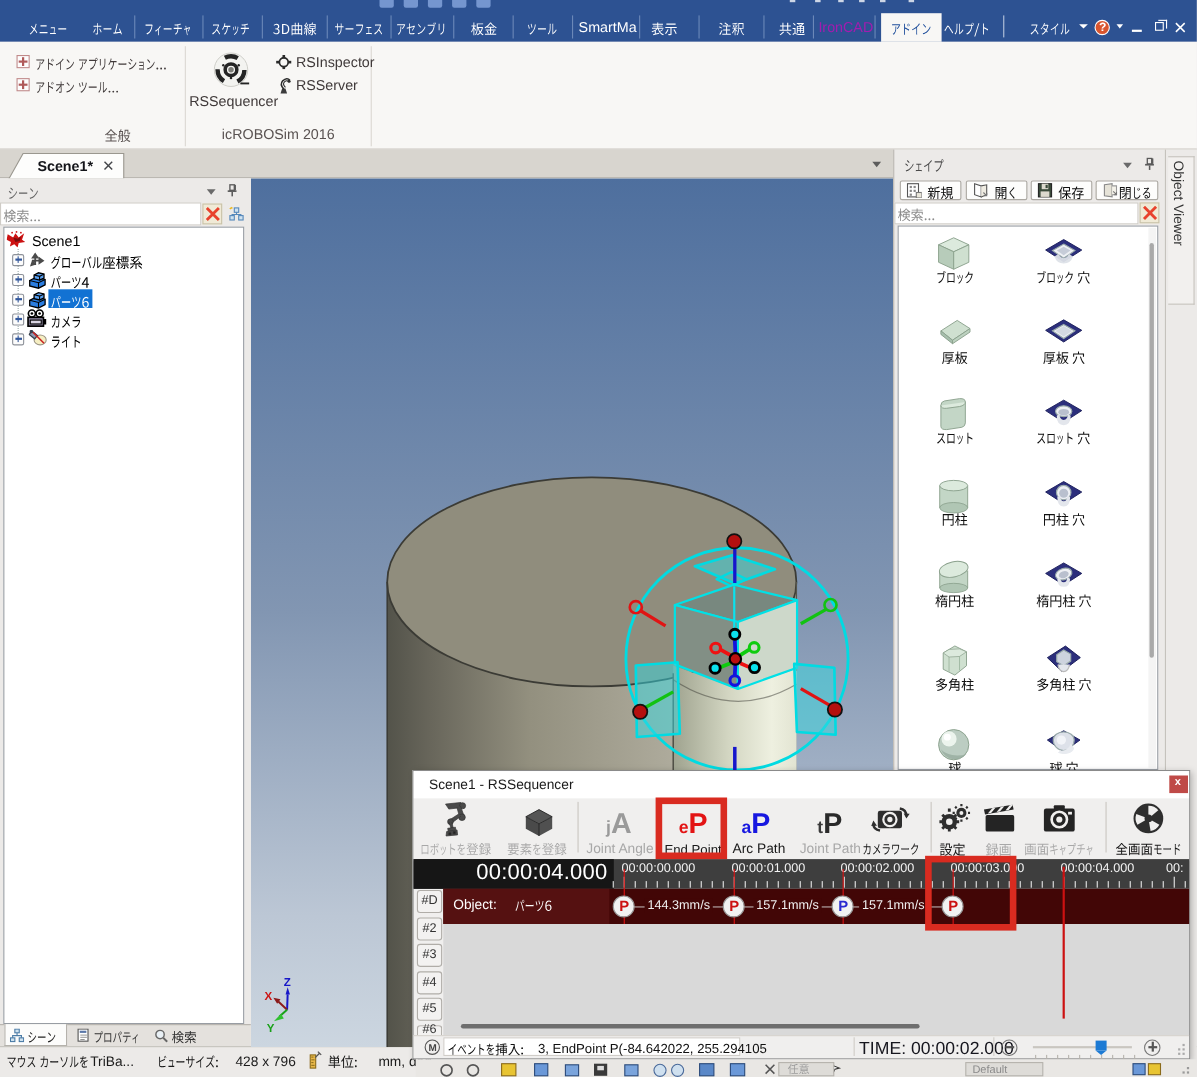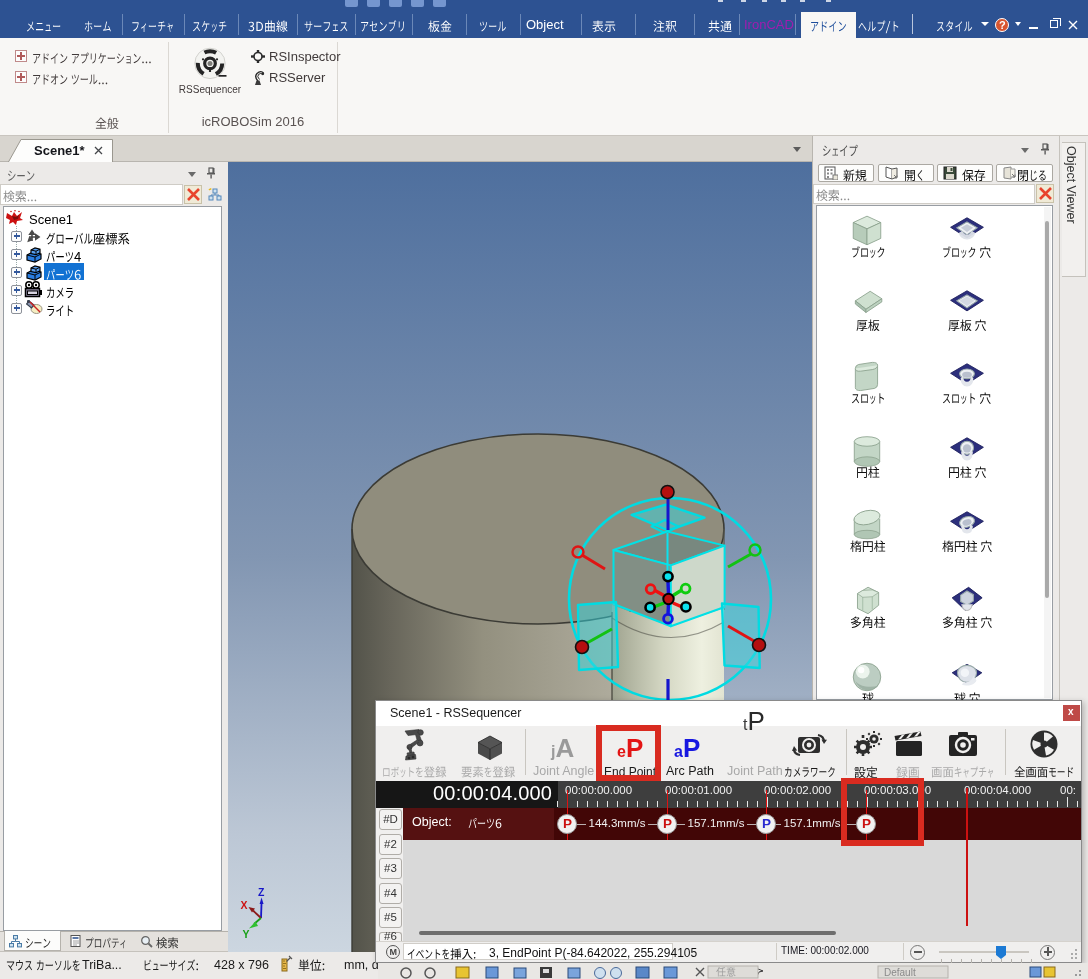--- a/index.html
+++ b/index.html
@@ -58,21 +58,21 @@
 <div style="position:absolute;left:427.9px;top:17.0px;width:24.1px;height:18.1px">
       <svg width="24.1" height="18.1" viewBox="0 0 24.1 18.1" style="overflow:visible;display:block">
         <path transform="translate(0,14.00)" d="M5.8 -9.7H11.2V-8.9H5.8ZM5.9 -6.5H10.4V-5.6H5.9ZM5.4 -9.7H6.3V-6.2Q6.3 -5.4 6.2 -4.5Q6.2 -3.6 6 -2.6Q5.8 -1.6 5.5 -0.7Q5.2 0.2 4.6 1Q4.5 0.9 4.4 0.8Q4.3 0.7 4.1 0.6Q4 0.5 3.9 0.4Q4.4 -0.3 4.7 -1.2Q5 -2 5.2 -2.9Q5.3 -3.8 5.4 -4.6Q5.4 -5.5 5.4 -6.2ZM7 -5.9Q7.4 -4.5 8 -3.3Q8.6 -2.1 9.5 -1.2Q10.4 -0.2 11.5 0.2Q11.4 0.3 11.3 0.5Q11.2 0.6 11.1 0.8Q11 0.9 10.9 1Q9.7 0.4 8.9 -0.6Q8 -1.5 7.3 -2.9Q6.7 -4.2 6.3 -5.7ZM10.2 -6.5H10.4L10.6 -6.5L11.1 -6.4Q10.8 -4.5 10.1 -3Q9.3 -1.6 8.4 -0.6Q7.4 0.4 6.2 1Q6.2 0.9 6.1 0.7Q6 0.6 5.9 0.5Q5.8 0.3 5.7 0.2Q6.8 -0.2 7.7 -1.2Q8.6 -2.1 9.3 -3.4Q9.9 -4.7 10.2 -6.3ZM0.6 -7.8H4.8V-6.9H0.6ZM2.4 -10.5H3.2V1H2.4ZM2.4 -7.3 2.9 -7.1Q2.8 -6.3 2.6 -5.5Q2.3 -4.7 2 -3.9Q1.8 -3.1 1.4 -2.5Q1.1 -1.8 0.8 -1.3Q0.7 -1.5 0.6 -1.8Q0.4 -2 0.3 -2.2Q0.6 -2.6 0.9 -3.2Q1.3 -3.8 1.5 -4.5Q1.8 -5.2 2 -5.9Q2.2 -6.6 2.4 -7.3ZM3.2 -5.9Q3.3 -5.8 3.5 -5.5Q3.8 -5.2 4.1 -4.8Q4.3 -4.4 4.6 -4.1Q4.8 -3.8 4.9 -3.7L4.3 -2.9Q4.2 -3.2 4 -3.5Q3.8 -3.9 3.6 -4.3Q3.3 -4.6 3.1 -5Q2.9 -5.3 2.8 -5.5Z M18 -9.6Q17.5 -8.9 16.7 -8.1Q15.9 -7.3 15 -6.5Q14.1 -5.8 13.1 -5.3Q13 -5.4 12.9 -5.5Q12.8 -5.6 12.7 -5.8Q12.6 -5.9 12.5 -6Q13.5 -6.6 14.5 -7.3Q15.5 -8.1 16.2 -8.9Q17 -9.7 17.5 -10.5H18.4Q18.8 -9.8 19.4 -9.2Q20.1 -8.6 20.7 -8Q21.4 -7.4 22.1 -6.9Q22.9 -6.5 23.6 -6.2Q23.4 -6 23.2 -5.8Q23.1 -5.5 23 -5.3Q22.3 -5.7 21.6 -6.2Q20.9 -6.7 20.2 -7.3Q19.5 -7.8 18.9 -8.4Q18.4 -9 18 -9.6ZM15 -6.7H21V-5.8H15ZM13.5 -4.2H22.5V-3.3H13.5ZM12.9 -0.2H23.1V0.6H12.9ZM17.5 -6.4H18.4V0.2H17.5ZM14.5 -2.7 15.2 -3Q15.4 -2.7 15.7 -2.3Q15.9 -1.9 16.1 -1.5Q16.3 -1.1 16.3 -0.8L15.6 -0.4Q15.5 -0.7 15.3 -1.1Q15.2 -1.5 14.9 -1.9Q14.7 -2.4 14.5 -2.7ZM20.7 -3 21.5 -2.7Q21.2 -2.1 20.8 -1.5Q20.4 -0.8 20.1 -0.4L19.4 -0.7Q19.6 -1 19.9 -1.4Q20.1 -1.8 20.3 -2.3Q20.5 -2.7 20.7 -3Z" fill="#ffffff"></path>
       </svg>
     </div>
 <div style="position:absolute;left:479.2px;top:17.0px;width:27.6px;height:18.1px">
       <svg width="27.6" height="18.1" viewBox="0 0 27.6 18.1" style="overflow:visible;display:block">
         <path transform="translate(0,14.00)" d="M4.1 -9.4Q4.2 -9.2 4.3 -8.7Q4.4 -8.3 4.6 -7.8Q4.7 -7.3 4.8 -6.8Q4.9 -6.4 5 -6.1L4.3 -5.8Q4.2 -6 4.1 -6.5Q4 -6.9 3.9 -7.4Q3.8 -8 3.6 -8.4Q3.5 -8.8 3.4 -9.1ZM8.1 -8.6Q8.1 -8.4 8 -8.2Q8 -8 7.9 -7.9Q7.8 -7.1 7.6 -6.3Q7.4 -5.5 7.1 -4.7Q6.8 -3.9 6.4 -3.2Q6 -2.4 5.4 -1.7Q4.8 -1 4.2 -0.4Q3.6 0.1 2.9 0.4L2.3 -0.5Q2.9 -0.7 3.6 -1.2Q4.2 -1.7 4.8 -2.3Q5.4 -3 5.8 -3.8Q6.2 -4.4 6.5 -5.3Q6.8 -6.1 7 -7Q7.2 -8 7.3 -8.9ZM1.6 -8.6Q1.7 -8.4 1.8 -7.9Q2 -7.5 2.1 -7Q2.3 -6.5 2.4 -6Q2.5 -5.5 2.6 -5.2L1.9 -4.9Q1.8 -5.1 1.7 -5.5Q1.6 -5.8 1.5 -6.2Q1.4 -6.7 1.3 -7.1Q1.2 -7.5 1.1 -7.8Q0.9 -8.1 0.9 -8.3Z M10.1 -5.4Q10.3 -5.4 10.5 -5.4Q10.6 -5.4 10.9 -5.4Q11.1 -5.3 11.4 -5.3Q11.5 -5.3 11.8 -5.3Q12.1 -5.3 12.5 -5.3Q12.9 -5.3 13.4 -5.3Q13.8 -5.3 14.3 -5.3Q14.7 -5.3 15.2 -5.3Q15.6 -5.3 15.9 -5.3Q16.2 -5.3 16.3 -5.3Q16.6 -5.3 16.9 -5.4Q17.1 -5.4 17.3 -5.4V-4.2Q17.1 -4.2 16.9 -4.2Q16.6 -4.2 16.3 -4.2Q16.2 -4.2 15.9 -4.2Q15.6 -4.2 15.2 -4.2Q14.7 -4.2 14.3 -4.2Q13.8 -4.2 13.4 -4.2Q12.9 -4.2 12.5 -4.2Q12.1 -4.2 11.8 -4.2Q11.5 -4.2 11.4 -4.2Q11 -4.2 10.7 -4.2Q10.3 -4.2 10.1 -4.2Z M23.1 -0.3Q23.1 -0.4 23.2 -0.6Q23.2 -0.8 23.2 -1Q23.2 -1.1 23.2 -1.5Q23.2 -1.9 23.2 -2.6Q23.2 -3.2 23.2 -3.9Q23.2 -4.6 23.2 -5.4Q23.2 -6.1 23.2 -6.7Q23.2 -7.4 23.2 -7.8Q23.2 -8.3 23.2 -8.5Q23.2 -8.8 23.2 -9.1Q23.1 -9.3 23.1 -9.4H24Q24 -9.3 23.9 -9.1Q23.9 -8.8 23.9 -8.4Q23.9 -8.3 23.9 -7.8Q23.9 -7.4 23.9 -6.8Q23.9 -6.1 23.9 -5.4Q23.9 -4.7 23.9 -4Q23.9 -3.3 23.9 -2.7Q23.9 -2.1 23.9 -1.7Q23.9 -1.3 23.9 -1.2Q24.3 -1.5 24.8 -2Q25.3 -2.4 25.7 -3Q26.2 -3.6 26.5 -4.3L27 -3.5Q26.6 -2.7 26.1 -2.1Q25.5 -1.4 25 -0.9Q24.4 -0.4 23.9 0Q23.8 0.1 23.7 0.2Q23.6 0.2 23.6 0.3ZM19 -0.3Q19.6 -0.9 20 -1.7Q20.4 -2.5 20.6 -3.4Q20.7 -3.8 20.7 -4.5Q20.8 -5.1 20.8 -5.8Q20.8 -6.5 20.8 -7.2Q20.8 -7.9 20.8 -8.4Q20.8 -8.7 20.8 -8.9Q20.8 -9.1 20.8 -9.3H21.6Q21.6 -9.3 21.6 -9.1Q21.6 -9 21.6 -8.8Q21.5 -8.6 21.5 -8.4Q21.5 -7.9 21.5 -7.2Q21.5 -6.5 21.5 -5.7Q21.5 -5 21.4 -4.3Q21.4 -3.6 21.3 -3.1Q21.1 -2.1 20.7 -1.2Q20.2 -0.3 19.7 0.3Z" fill="#ffffff"></path>
       </svg>
     </div>
-<div class="abs" style="left:526px;top:17px;color:#fff;font-size:13px">Object</div>
+<div class="abs" style="left:526px;top:17px;color:#fff;font-size:13px">SmartMa</div>
 <div style="position:absolute;left:591.9px;top:17.0px;width:24.1px;height:18.1px">
       <svg width="24.1" height="18.1" viewBox="0 0 24.1 18.1" style="overflow:visible;display:block">
         <path transform="translate(0,14.00)" d="M1.2 -9.5H10.7V-8.6H1.2ZM1.7 -7.6H10.3V-6.8H1.7ZM0.7 -5.7H11.1V-4.9H0.7ZM5.5 -10.5H6.4V-5.1H5.5ZM5.4 -5.4 6.2 -5Q5.7 -4.5 5.1 -4Q4.5 -3.5 3.8 -3.1Q3.1 -2.6 2.3 -2.3Q1.6 -1.9 0.9 -1.7Q0.9 -1.8 0.8 -1.9Q0.6 -2.1 0.5 -2.2Q0.4 -2.4 0.3 -2.4Q1 -2.6 1.7 -3Q2.5 -3.3 3.2 -3.7Q3.8 -4.1 4.4 -4.5Q5 -5 5.4 -5.4ZM6.7 -5.3Q7.1 -4 7.7 -2.9Q8.4 -1.8 9.3 -1Q10.2 -0.3 11.5 0.1Q11.4 0.2 11.3 0.4Q11.2 0.5 11.1 0.7Q11 0.8 10.9 1Q9.6 0.5 8.6 -0.4Q7.7 -1.2 7 -2.4Q6.3 -3.6 5.9 -5.1ZM10.1 -4.5 10.8 -3.9Q10.4 -3.5 9.9 -3.2Q9.4 -2.8 8.9 -2.5Q8.4 -2.2 8 -1.9L7.4 -2.4Q7.9 -2.7 8.3 -3Q8.8 -3.4 9.3 -3.8Q9.8 -4.1 10.1 -4.5ZM1.7 0.1Q2.3 -0 3.2 -0.3Q4.1 -0.5 5.2 -0.7Q6.2 -1 7.2 -1.3L7.3 -0.4Q6.3 -0.2 5.4 0.1Q4.4 0.3 3.5 0.6Q2.7 0.8 1.9 1ZM3.3 -3.1 4 -3.8 4.2 -3.7V0.1H3.3Z M17.5 -6H18.5V-0.2Q18.5 0.2 18.4 0.5Q18.3 0.7 17.9 0.8Q17.6 0.9 17.1 1Q16.6 1 15.8 1Q15.7 0.8 15.6 0.5Q15.6 0.2 15.4 0Q15.9 0 16.2 0Q16.6 0 16.9 0Q17.2 0 17.3 0Q17.4 0 17.5 -0Q17.5 -0.1 17.5 -0.2ZM14.9 -4.4 15.8 -4.1Q15.5 -3.4 15.1 -2.6Q14.7 -1.9 14.2 -1.3Q13.8 -0.6 13.3 -0.1Q13.2 -0.2 13.1 -0.3Q12.9 -0.4 12.8 -0.5Q12.6 -0.6 12.5 -0.7Q13.2 -1.4 13.8 -2.3Q14.5 -3.3 14.9 -4.4ZM20.2 -4 21 -4.4Q21.5 -3.8 21.9 -3.1Q22.3 -2.4 22.6 -1.7Q23 -1.1 23.2 -0.5L22.3 -0.1Q22.1 -0.7 21.8 -1.3Q21.5 -2 21 -2.7Q20.6 -3.4 20.2 -4ZM13.8 -9.6H22.2V-8.6H13.8ZM12.8 -6.5H23.2V-5.6H12.8Z" fill="#ffffff"></path>
       </svg>
     </div>
 <div style="position:absolute;left:652.9px;top:17.0px;width:24.1px;height:18.1px">
       <svg width="24.1" height="18.1" viewBox="0 0 24.1 18.1" style="overflow:visible;display:block">
         <path transform="translate(0,14.00)" d="M5.5 -9.8 6.1 -10.5Q6.6 -10.3 7.1 -9.9Q7.7 -9.6 8.1 -9.2Q8.6 -8.9 8.9 -8.6L8.2 -7.8Q8 -8.1 7.5 -8.5Q7.1 -8.8 6.5 -9.2Q6 -9.6 5.5 -9.8ZM4.4 -4.2H10.7V-3.3H4.4ZM3.6 -0.3H11.4V0.6H3.6ZM4 -7.8H11.2V-6.9H4ZM7.1 -7.5H8V0.1H7.1ZM1.1 -9.7 1.6 -10.4Q2 -10.3 2.5 -10Q2.9 -9.8 3.3 -9.6Q3.7 -9.3 3.9 -9.1L3.4 -8.3Q3.1 -8.5 2.8 -8.8Q2.4 -9.1 2 -9.3Q1.5 -9.5 1.1 -9.7ZM0.5 -6.3 0.9 -7Q1.3 -6.9 1.8 -6.7Q2.2 -6.5 2.6 -6.3Q3 -6.1 3.3 -5.9L2.8 -5.1Q2.5 -5.3 2.1 -5.5Q1.7 -5.7 1.3 -5.9Q0.9 -6.2 0.5 -6.3ZM0.9 0.2Q1.2 -0.3 1.6 -0.9Q2 -1.6 2.4 -2.4Q2.8 -3.1 3.2 -3.8L3.8 -3.2Q3.5 -2.6 3.1 -1.8Q2.8 -1.1 2.4 -0.4Q2 0.2 1.6 0.8Z M12.7 -5.8H17.7V-5H12.7ZM14.9 -9.5 15.6 -9.8V1H14.9ZM17 -10.4 17.6 -9.7Q17 -9.5 16.2 -9.4Q15.4 -9.2 14.6 -9.1Q13.7 -9 12.9 -9Q12.9 -9.1 12.8 -9.3Q12.8 -9.5 12.7 -9.7Q13.4 -9.8 14.3 -9.9Q15.1 -10 15.8 -10.1Q16.5 -10.2 17 -10.4ZM13.1 -8.4 13.7 -8.6Q13.9 -8.1 14.1 -7.5Q14.3 -6.9 14.3 -6.4L13.7 -6.2Q13.6 -6.6 13.4 -7.2Q13.3 -7.9 13.1 -8.4ZM18.2 -10H19V-6Q19 -5.2 18.9 -4.3Q18.9 -3.4 18.7 -2.4Q18.5 -1.5 18.2 -0.6Q17.8 0.3 17.3 1Q17.2 0.9 17.1 0.8Q17 0.7 16.8 0.6Q16.7 0.5 16.6 0.4Q17.1 -0.2 17.5 -1.1Q17.8 -1.9 17.9 -2.7Q18.1 -3.6 18.1 -4.4Q18.2 -5.2 18.2 -6ZM14.7 -5.5 15.3 -5.3Q15.1 -4.6 14.9 -4Q14.6 -3.3 14.3 -2.6Q13.9 -2 13.6 -1.4Q13.2 -0.8 12.9 -0.4Q12.8 -0.6 12.7 -0.8Q12.6 -1.1 12.5 -1.2Q12.8 -1.6 13.1 -2.1Q13.4 -2.6 13.7 -3.2Q14.1 -3.8 14.3 -4.4Q14.6 -5 14.7 -5.5ZM15.6 -4.5Q15.7 -4.4 16 -4.2Q16.3 -3.9 16.6 -3.6Q16.9 -3.3 17.1 -3.1Q17.4 -2.8 17.5 -2.7L17 -2.1Q16.9 -2.2 16.6 -2.5Q16.4 -2.8 16.1 -3.1Q15.8 -3.4 15.6 -3.7Q15.3 -3.9 15.1 -4.1ZM16.8 -8.8 17.6 -8.5Q17.4 -8.1 17.3 -7.7Q17.1 -7.3 17 -6.9Q16.8 -6.5 16.7 -6.2L16.1 -6.4Q16.2 -6.8 16.3 -7.2Q16.5 -7.6 16.6 -8Q16.7 -8.5 16.8 -8.8ZM20.6 -5.4Q20.9 -4.1 21.3 -3Q21.6 -1.9 22.2 -1.1Q22.8 -0.2 23.6 0.3Q23.5 0.3 23.4 0.5Q23.3 0.6 23.2 0.7Q23.1 0.9 23 1Q22.2 0.4 21.6 -0.5Q21 -1.4 20.6 -2.6Q20.2 -3.8 19.9 -5.2ZM18.6 -10H22.9V-4.8H18.6V-5.6H22.1V-9.1H18.6Z" fill="#ffffff"></path>
       </svg>
     </div>
@@ -149,21 +149,21 @@
 <svg class="abs" style="left:194px;top:47px" width="34" height="34" viewBox="0 0 34 34">
 <circle cx="16" cy="16.4" r="15.2" fill="#f3f3f0" stroke="#c9c9c4" stroke-width="0.8"></circle>
 <circle cx="16" cy="16.4" r="12.2" fill="none" stroke="#242424" stroke-width="4" stroke-dasharray="12.8 12.8" stroke-dashoffset="6.4" transform="rotate(-90 16 16.4)"></circle>
 <circle cx="16" cy="16.4" r="5.3" fill="none" stroke="#242424" stroke-width="3.2"></circle>
 <circle cx="16" cy="16.4" r="2.5" fill="#7d7d78"></circle>
 <circle cx="9" cy="12.3" r="1.1" fill="#242424"></circle>
       <circle cx="23" cy="12.3" r="1.1" fill="#242424"></circle>
 <circle cx="16" cy="23.9" r="1.2" fill="#242424"></circle>
 <rect x="24.5" y="28" width="8" height="1.7" fill="#242424"></rect>
 </svg>
-<div class="abs" style="left:172px;top:84px;width:76px;height:14px;color:#403a3a;font-size:10px;text-align:center">RSSequencer</div>
+<div class="abs" style="left:172px;top:84px;width:76px;height:14px;color:#403a3a;font-size:13px;text-align:center">RSSequencer</div>
 <svg class="abs" style="left:251px;top:50px" width="14" height="13" viewBox="0 0 14 13">
 <circle cx="7" cy="6.5" r="4" fill="none" stroke="#2b2b2b" stroke-width="1.6"></circle>
 <rect x="5.8" y="0" width="2.4" height="3" fill="#2b2b2b"></rect>
       <rect x="5.8" y="10" width="2.4" height="3" fill="#2b2b2b"></rect>
 <rect x="0" y="5.3" width="3" height="2.4" fill="#2b2b2b"></rect>
       <rect x="11" y="5.3" width="3" height="2.4" fill="#2b2b2b"></rect>
 </svg>
 <div class="abs" style="left:269px;top:49px;color:#403a3a;font-size:13px">RSInspector</div>
 <svg class="abs" style="left:250px;top:69px" width="16" height="17" viewBox="0 0 16 17">
 <path d="M5 16 L11 16 L9.5 11.5 L6.5 11.5 Z" fill="#3c3c3c"></path>
@@ -710,21 +710,21 @@
         <path transform="translate(0,13.44)" d="M0.5 -3.5H10.9V-2.8H0.5ZM0.8 -9.6H10.6V-8.8H0.8ZM4.5 -4.8 5.3 -4.5Q4.9 -3.9 4.5 -3.2Q4 -2.5 3.6 -1.9Q3.2 -1.2 2.8 -0.7L2 -1Q2.3 -1.5 2.8 -2.2Q3.2 -2.8 3.7 -3.5Q4.1 -4.2 4.5 -4.8ZM7.9 -3.3 8.7 -3Q8.3 -2 7.7 -1.3Q7 -0.6 6.1 -0.2Q5.1 0.3 3.9 0.6Q2.6 0.8 1 0.9Q1 0.8 0.9 0.5Q0.8 0.3 0.7 0.2Q2.7 0 4.2 -0.3Q5.6 -0.7 6.5 -1.4Q7.4 -2.1 7.9 -3.3ZM2.6 -1.1 3 -1.8Q4.4 -1.5 5.8 -1.2Q7.2 -0.9 8.4 -0.5Q9.7 -0.1 10.5 0.3L10 1Q9.2 0.6 8 0.2Q6.8 -0.2 5.4 -0.5Q4 -0.9 2.6 -1.1ZM3.9 -9.3H4.7V-5.1H3.9ZM6.6 -9.3H7.4V-5.1H6.6ZM2.2 -7V-5.4H9.3V-7ZM1.4 -7.7H10.1V-4.6H1.4Z M16.7 -2.3H17.5V0.9H16.7ZM16.1 -6 16.9 -5.6Q16.4 -5.1 15.9 -4.7Q15.3 -4.2 14.9 -3.9L14.3 -4.2Q14.6 -4.5 14.9 -4.8Q15.3 -5.1 15.6 -5.4Q15.9 -5.7 16.1 -6ZM18.4 -5.4 19.2 -4.9Q18.6 -4.4 17.9 -3.9Q17.2 -3.4 16.5 -2.9Q15.8 -2.4 15.2 -2L14.6 -2.5Q15.2 -2.8 15.9 -3.3Q16.6 -3.8 17.3 -4.4Q18 -4.9 18.4 -5.4ZM13.2 -4.3 13.7 -4.8Q14.1 -4.6 14.6 -4.3Q15.1 -4 15.5 -3.7Q16 -3.4 16.3 -3.2L15.7 -2.6Q15.4 -2.9 15 -3.2Q14.6 -3.5 14.1 -3.7Q13.6 -4 13.2 -4.3ZM18.8 -3.5 19.4 -4Q19.9 -3.7 20.5 -3.3Q21 -3 21.5 -2.6Q21.9 -2.2 22.2 -1.9L21.6 -1.4Q21.3 -1.7 20.9 -2.1Q20.4 -2.4 19.9 -2.8Q19.3 -3.2 18.8 -3.5ZM18.6 -1.1 19.3 -1.6Q19.8 -1.3 20.3 -1Q20.8 -0.7 21.3 -0.4Q21.8 -0.1 22.1 0.2L21.4 0.7Q21.1 0.4 20.7 0.1Q20.2 -0.2 19.7 -0.5Q19.1 -0.9 18.6 -1.1ZM12.1 -2.6Q12.9 -2.6 14 -2.6Q15 -2.6 16.2 -2.6Q17.4 -2.6 18.6 -2.7Q19.9 -2.7 21.1 -2.7L21 -2Q19.8 -2 18.6 -1.9Q17.4 -1.9 16.3 -1.9Q15.1 -1.9 14.1 -1.8Q13 -1.8 12.2 -1.8ZM14.7 -1.6 15.5 -1.2Q15.1 -0.9 14.6 -0.5Q14.1 -0.1 13.6 0.2Q13.1 0.5 12.6 0.8Q12.5 0.7 12.4 0.6Q12.3 0.4 12.1 0.3Q12 0.2 11.9 0.1Q12.7 -0.2 13.4 -0.6Q14.2 -1.1 14.7 -1.6ZM16.7 -10.1H17.5V-5.8H16.7ZM12.7 -9.2H21.6V-8.5H12.7ZM13.3 -7.7H20.9V-7.1H13.3ZM12.1 -6.3H22.1V-5.6H12.1Z M26.8 -9.5Q26.7 -9.1 26.6 -8.6Q26.6 -8.2 26.4 -7.6Q26.2 -7 26 -6.4Q25.8 -5.9 25.5 -5.4Q25.7 -5.5 25.9 -5.6Q26.1 -5.7 26.3 -5.8Q26.5 -5.8 26.7 -5.8Q27.2 -5.8 27.6 -5.4Q27.9 -5 27.9 -4.3Q27.9 -4.1 27.9 -3.7Q27.9 -3.4 27.9 -3Q27.9 -2.6 27.9 -2.2Q27.9 -1.9 27.9 -1.6H27.3Q27.3 -1.8 27.3 -2.1Q27.3 -2.5 27.3 -2.8Q27.3 -3.2 27.3 -3.5Q27.3 -3.8 27.3 -4.1Q27.3 -4.6 27.1 -4.8Q26.8 -5.1 26.5 -5.1Q26.1 -5.1 25.7 -4.8Q25.3 -4.6 25 -4.2Q24.8 -4 24.6 -3.6Q24.4 -3.3 24.2 -2.9L23.6 -3.6Q24.2 -4.4 24.7 -5.1Q25.1 -5.9 25.3 -6.5Q25.6 -7.1 25.7 -7.6Q25.9 -8.1 26 -8.6Q26.1 -9.1 26.1 -9.6ZM23.8 -8.2Q24.2 -8.1 24.6 -8.1Q25 -8.1 25.3 -8.1Q25.9 -8.1 26.5 -8.1Q27.2 -8.1 27.9 -8.2Q28.5 -8.3 29.2 -8.5L29.2 -7.6Q28.7 -7.5 28.2 -7.4Q27.7 -7.3 27.2 -7.3Q26.6 -7.3 26.1 -7.2Q25.7 -7.2 25.2 -7.2Q25.1 -7.2 24.8 -7.2Q24.6 -7.2 24.3 -7.3Q24.1 -7.3 23.8 -7.3ZM30.4 -5.3Q30.3 -5.3 30.2 -5.2Q30 -5.1 29.9 -5Q29.8 -5 29.7 -4.9Q29.2 -4.7 28.6 -4.3Q28 -4 27.4 -3.5Q27 -3.2 26.6 -2.9Q26.3 -2.6 26.1 -2.2Q25.9 -1.8 25.9 -1.4Q25.9 -1.1 26 -0.9Q26.2 -0.6 26.4 -0.5Q26.6 -0.4 26.9 -0.4Q27.1 -0.3 27.5 -0.3Q28 -0.3 28.6 -0.4Q29.3 -0.5 29.8 -0.6L29.8 0.3Q29.5 0.4 29.1 0.4Q28.7 0.5 28.3 0.5Q27.8 0.5 27.5 0.5Q26.8 0.5 26.3 0.4Q25.8 0.2 25.5 -0.2Q25.2 -0.6 25.2 -1.3Q25.2 -1.8 25.4 -2.3Q25.6 -2.7 25.9 -3.1Q26.2 -3.5 26.6 -3.8Q27 -4.1 27.3 -4.4Q27.7 -4.7 28.1 -4.9Q28.5 -5.1 28.8 -5.3Q29.1 -5.5 29.4 -5.7Q29.6 -5.8 29.8 -6Q30 -6.1 30.1 -6.2Z M35 -6.7H39.3V-6H35ZM32.2 -0.1H42.1V0.7H32.2ZM32.9 -9.6H36.2V-8.9H32.9ZM36 -9.6H36.1L36.3 -9.7L36.8 -9.4Q36.5 -8.5 36 -7.8Q35.5 -7 34.9 -6.4Q34.3 -5.8 33.6 -5.3Q32.9 -4.8 32.3 -4.5Q32.2 -4.6 32 -4.8Q31.9 -5 31.7 -5.1Q32.4 -5.4 33 -5.8Q33.6 -6.3 34.2 -6.9Q34.8 -7.4 35.3 -8.1Q35.7 -8.7 36 -9.5ZM37.9 -10.1Q38.3 -9 39 -8.1Q39.7 -7.2 40.6 -6.5Q41.5 -5.7 42.5 -5.3Q42.4 -5.3 42.3 -5.1Q42.2 -5 42.1 -4.9Q42 -4.7 41.9 -4.6Q40.9 -5.1 40 -5.9Q39.1 -6.7 38.4 -7.7Q37.7 -8.7 37.2 -9.8ZM32.6 -7.9 33 -8.4Q33.3 -8.2 33.6 -8Q34 -7.8 34.2 -7.5Q34.5 -7.3 34.7 -7.1L34.2 -6.5Q33.9 -6.8 33.5 -7.2Q33 -7.6 32.6 -7.9ZM40.2 -10 40.8 -9.5Q40.4 -9.1 39.9 -8.6Q39.3 -8.2 38.9 -7.8L38.3 -8.3Q38.6 -8.5 39 -8.8Q39.3 -9.1 39.6 -9.4Q40 -9.7 40.2 -10ZM41.5 -8.6 42.1 -8.1Q41.7 -7.6 41.1 -7.2Q40.5 -6.7 40.1 -6.4L39.5 -6.9Q39.8 -7.1 40.2 -7.4Q40.6 -7.7 40.9 -8Q41.2 -8.3 41.5 -8.6ZM34.8 -4.2V-2.6H39.4V-4.2ZM34 -5H40.3V-1.9H34ZM34.6 -1.7 35.4 -1.9Q35.7 -1.5 35.9 -1.1Q36.1 -0.6 36.2 -0.2L35.3 0Q35.3 -0.3 35.1 -0.8Q34.9 -1.3 34.6 -1.7ZM38.9 -2 39.7 -1.7Q39.5 -1.3 39.2 -0.8Q39 -0.3 38.8 0L38 -0.2Q38.2 -0.4 38.4 -0.7Q38.5 -1.1 38.6 -1.4Q38.8 -1.7 38.9 -2Z M53 -4.8 53.7 -4.4Q53.4 -3.9 53 -3.5Q52.6 -3 52.2 -2.7L51.7 -3.1Q51.9 -3.3 52.2 -3.6Q52.4 -3.9 52.6 -4.2Q52.9 -4.6 53 -4.8ZM47.9 -4.2 48.5 -4.6Q48.9 -4.3 49.2 -3.8Q49.6 -3.4 49.8 -3L49.2 -2.6Q49 -2.9 48.6 -3.4Q48.3 -3.9 47.9 -4.2ZM48.3 -9.6H52.9V-5.6H52.1V-8.8H48.3ZM48.5 -7.8H52.5V-7.1H48.5ZM47.7 -6H53.8V-5.2H47.7ZM50.3 -5.7H51.1V0Q51.1 0.3 51 0.5Q50.9 0.7 50.7 0.8Q50.5 0.9 50.2 0.9Q49.8 1 49.4 1Q49.4 0.8 49.3 0.6Q49.2 0.3 49.1 0.2Q49.5 0.2 49.7 0.2Q50 0.2 50.1 0.2Q50.2 0.2 50.2 0.1Q50.3 0.1 50.3 -0ZM47.4 -0.6Q47.9 -0.9 48.5 -1.3Q49.1 -1.8 49.8 -2.2L50 -1.5Q49.5 -1.1 48.9 -0.7Q48.4 -0.2 47.9 0.1ZM51 -5.1Q51.1 -4.5 51.4 -3.9Q51.6 -3.2 52 -2.6Q52.3 -1.9 52.8 -1.4Q53.3 -0.9 54 -0.5Q53.9 -0.4 53.8 -0.3Q53.7 -0.2 53.6 -0Q53.5 0.1 53.4 0.2Q52.8 -0.2 52.3 -0.8Q51.8 -1.3 51.5 -2Q51.1 -2.7 50.9 -3.3Q50.7 -4 50.5 -4.5ZM44.1 -7.1H47.3V-6.3H44.1ZM43.5 -5.1H47.6V-4.3H43.5ZM43.7 -3.5 44.3 -3.6Q44.5 -3.1 44.6 -2.4Q44.7 -1.8 44.8 -1.4L44.1 -1.2Q44.1 -1.7 44 -2.3Q43.9 -2.9 43.7 -3.5ZM43.4 -0.2Q43.9 -0.3 44.6 -0.5Q45.3 -0.6 46 -0.8Q46.8 -0.9 47.6 -1.1L47.7 -0.3Q46.6 -0.1 45.5 0.2Q44.4 0.4 43.5 0.6ZM46.9 -3.7 47.6 -3.6Q47.4 -3 47.3 -2.4Q47.1 -1.8 47 -1.4L46.4 -1.6Q46.5 -1.9 46.6 -2.2Q46.7 -2.6 46.8 -3Q46.8 -3.4 46.9 -3.7ZM45.2 -6.8H46V-0.3L45.2 -0.2ZM45.2 -10.1H45.7V-9.9H45.9V-9.7Q45.6 -9 45 -8.1Q44.4 -7.2 43.6 -6.4Q43.5 -6.5 43.4 -6.6Q43.3 -6.7 43.2 -6.8Q43.1 -6.9 43.1 -7Q43.6 -7.4 44 -8Q44.4 -8.5 44.7 -9.1Q45 -9.6 45.2 -10.1ZM45.4 -10.1H46Q46.3 -9.8 46.7 -9.4Q47.1 -9 47.4 -8.6Q47.7 -8.2 47.9 -7.9L47.3 -7.2Q47.1 -7.5 46.8 -7.9Q46.5 -8.3 46.2 -8.7Q45.8 -9.1 45.5 -9.4H45.4Z" fill="#a8a8a8"></path>
       </svg>
     </div>
 <div class="abs" style="left:525px;top:729px;width:1px;height:46px;background:#c9c6c0"></div>
 <div class="abs" style="left:551px;top:733px;color:#9a9a9a;font-size:16px;font-weight:bold;white-space:nowrap">j<span style="font-size:26px">A</span></div>
 <div class="abs" style="left:533px;top:764px;color:#a8a8a8;font-size:12.5px">Joint Angle</div>
 <div class="abs" style="left:617px;top:733px;color:#e31414;font-size:16px;font-weight:bold;white-space:nowrap">e<span style="font-size:26px">P</span></div>
 <div class="abs" style="left:604px;top:764.5px;color:#1a1a1a;font-size:12px">End Point</div>
 <div class="abs" style="left:674px;top:733px;color:#1717e0;font-size:16px;font-weight:bold;white-space:nowrap">a<span style="font-size:26px">P</span></div>
 <div class="abs" style="left:666px;top:764px;color:#1a1a1a;font-size:12.5px">Arc Path</div>
-<div class="abs" style="left:743px;top:706px;color:#3a3a3a;font-size:16px;font-weight:normal;white-space:nowrap">t<span style="font-size:26px;color:#2a2a2a">P</span></div>
+<div class="abs" style="left:743px;top:733px;color:#3a3a3a;font-size:16px;font-weight:bold;white-space:nowrap">t<span style="font-size:26px;color:#2a2a2a">P</span></div>
 <div class="abs" style="left:727px;top:764px;color:#a8a8a8;font-size:12.5px">Joint Path</div>
 <svg class="abs" style="left:790px;top:731px" width="40" height="30" viewBox="0 0 40 30">
 <rect x="8" y="6" width="22" height="16" rx="2" fill="#2e2e2e"></rect>
 <circle cx="19" cy="14" r="6" fill="none" stroke="#f0efee" stroke-width="2"></circle>
 <circle cx="19" cy="14" r="2.4" fill="#f0efee"></circle>
 <rect x="25" y="8" width="4" height="3" fill="#2e2e2e"></rect>
 <path d="M28 4 q6 1 6 7" fill="none" stroke="#2e2e2e" stroke-width="2.2"></path>
 <polygon points="34,13 31.5,8.5 37,8.8" fill="#2e2e2e"></polygon>
 <path d="M10 24 q-6 -1 -6 -6" fill="none" stroke="#2e2e2e" stroke-width="2.2"></path>
 <polygon points="4,15 2,20 7.2,19.6" fill="#2e2e2e"></polygon>
@@ -895,21 +895,21 @@
 <div class="abs" style="left:386px;top:945px;width:14px;height:14px;border-radius:50%;border:1.4px solid #555"></div>
 <div class="abs" style="left:389.5px;top:947px;color:#444;font-size:9px;font-weight:bold">M</div>
 <div class="abs" style="left:403px;top:943px;width:270px;height:17px;background:#fff;border:1px solid #d0cdc8"></div>
 <div style="position:absolute;left:407.0px;top:944.5px;width:69.3px;height:17.4px">
       <svg width="69.3" height="17.4" viewBox="0 0 69.3 17.4" style="overflow:visible;display:block">
         <path transform="translate(0,13.44)" d="M0.7 -4.3Q1.9 -4.8 2.8 -5.4Q3.8 -6 4.5 -6.6Q5 -7 5.4 -7.4Q5.8 -7.9 6.2 -8.4Q6.6 -8.9 6.9 -9.4L7.5 -8.6Q7.1 -8.1 6.7 -7.6Q6.2 -7.1 5.8 -6.6Q5.3 -6.1 4.8 -5.7Q4.3 -5.3 3.7 -4.9Q3.1 -4.5 2.5 -4.1Q1.8 -3.7 1.1 -3.4ZM4.4 -6.1 5.1 -6.4V-0.9Q5.1 -0.7 5.1 -0.4Q5.1 -0.2 5.1 0Q5.2 0.3 5.2 0.4H4.3Q4.3 0.3 4.4 0Q4.4 -0.2 4.4 -0.4Q4.4 -0.7 4.4 -0.9Z M14.6 -8.1Q14.7 -7.9 14.9 -7.6Q15 -7.2 15.2 -6.9Q15.3 -6.5 15.4 -6.2L14.9 -5.9Q14.8 -6.2 14.7 -6.6Q14.5 -6.9 14.4 -7.2Q14.3 -7.6 14.1 -7.8ZM15.7 -8.7Q15.8 -8.5 16 -8.2Q16.1 -7.9 16.3 -7.5Q16.5 -7.2 16.6 -6.9L16.1 -6.5Q16 -6.9 15.8 -7.2Q15.7 -7.5 15.5 -7.9Q15.4 -8.2 15.2 -8.4ZM9.1 -3.2Q9.3 -3.4 9.4 -3.5Q9.5 -3.7 9.7 -4Q9.9 -4.2 10.1 -4.5Q10.3 -4.8 10.5 -5.2Q10.7 -5.6 11 -6Q11.2 -6.4 11.4 -6.8Q11.8 -7.3 12.1 -7.4Q12.4 -7.5 12.9 -6.9Q13.1 -6.5 13.5 -6.1Q13.8 -5.6 14.1 -5.2Q14.4 -4.7 14.6 -4.4Q14.9 -3.9 15.3 -3.4Q15.7 -2.8 16 -2.3Q16.4 -1.7 16.8 -1.2L16.2 -0.3Q15.9 -0.9 15.5 -1.4Q15.2 -2 14.8 -2.5Q14.5 -3 14.2 -3.5Q14 -3.8 13.8 -4.1Q13.6 -4.5 13.3 -4.8Q13.1 -5.2 12.9 -5.5Q12.7 -5.8 12.6 -5.9Q12.3 -6.3 12.2 -6.3Q12 -6.2 11.8 -5.9Q11.6 -5.6 11.4 -5.2Q11.2 -4.9 11 -4.5Q10.8 -4.1 10.6 -3.8Q10.4 -3.4 10.2 -3.2Q10.1 -2.9 10 -2.7Q9.8 -2.4 9.7 -2.2Z M19.2 -8.8Q19.5 -8.6 19.8 -8.3Q20.1 -7.9 20.4 -7.6Q20.7 -7.2 21 -6.9Q21.3 -6.6 21.4 -6.3L20.9 -5.6Q20.7 -5.8 20.5 -6.1Q20.2 -6.5 19.9 -6.8Q19.6 -7.2 19.3 -7.5Q19 -7.8 18.7 -8.1ZM18.5 -0.8Q19.3 -0.9 19.9 -1.2Q20.5 -1.5 21 -1.8Q21.5 -2.2 22 -2.5Q22.6 -3.1 23.2 -3.8Q23.7 -4.6 24.2 -5.4Q24.6 -6.2 24.8 -6.9L25.3 -5.9Q25 -5.2 24.5 -4.4Q24.1 -3.6 23.6 -2.9Q23 -2.2 22.4 -1.6Q21.9 -1.3 21.4 -0.9Q20.9 -0.5 20.3 -0.2Q19.7 0 19 0.2Z M28.8 -1.1Q28.8 -1.2 28.8 -1.7Q28.8 -2.2 28.8 -2.9Q28.8 -3.6 28.8 -4.4Q28.8 -5.2 28.8 -5.9Q28.8 -6.7 28.8 -7.2Q28.8 -7.8 28.8 -8Q28.8 -8.3 28.8 -8.7Q28.8 -9 28.8 -9.3H29.6Q29.6 -9 29.6 -8.7Q29.6 -8.3 29.6 -8Q29.6 -7.6 29.6 -6.9Q29.6 -6.3 29.6 -5.5Q29.6 -4.8 29.6 -4.1Q29.6 -3.3 29.6 -2.7Q29.6 -2.1 29.6 -1.6Q29.6 -1.2 29.6 -1.1Q29.6 -0.9 29.6 -0.6Q29.6 -0.4 29.6 -0.1Q29.6 0.2 29.6 0.4H28.8Q28.8 0.1 28.8 -0.3Q28.8 -0.7 28.8 -1.1ZM29.4 -6.1Q29.8 -6 30.3 -5.7Q30.9 -5.5 31.4 -5.2Q31.9 -4.9 32.4 -4.6Q32.9 -4.4 33.2 -4.1L32.9 -3.1Q32.6 -3.4 32.1 -3.7Q31.6 -3.9 31.2 -4.2Q30.7 -4.5 30.2 -4.7Q29.8 -4.9 29.4 -5.1Z M38.5 -9.5Q38.5 -9.1 38.4 -8.6Q38.3 -8.2 38.1 -7.6Q38 -7 37.8 -6.4Q37.5 -5.9 37.3 -5.4Q37.4 -5.5 37.6 -5.6Q37.8 -5.7 38.1 -5.8Q38.3 -5.8 38.5 -5.8Q39 -5.8 39.3 -5.4Q39.7 -5 39.7 -4.3Q39.7 -4.1 39.7 -3.7Q39.7 -3.4 39.7 -3Q39.7 -2.6 39.7 -2.2Q39.7 -1.9 39.7 -1.6H39Q39 -1.8 39 -2.1Q39 -2.5 39 -2.8Q39.1 -3.2 39 -3.5Q39 -3.8 39 -4.1Q39 -4.6 38.8 -4.8Q38.6 -5.1 38.2 -5.1Q37.8 -5.1 37.4 -4.8Q37.1 -4.6 36.8 -4.2Q36.6 -4 36.4 -3.6Q36.2 -3.3 36 -2.9L35.4 -3.6Q36 -4.4 36.4 -5.1Q36.8 -5.9 37.1 -6.5Q37.3 -7.1 37.5 -7.6Q37.6 -8.1 37.7 -8.6Q37.8 -9.1 37.8 -9.6ZM35.6 -8.2Q35.9 -8.1 36.3 -8.1Q36.7 -8.1 37 -8.1Q37.6 -8.1 38.3 -8.1Q39 -8.1 39.6 -8.2Q40.3 -8.3 40.9 -8.5L40.9 -7.6Q40.5 -7.5 40 -7.4Q39.4 -7.3 38.9 -7.3Q38.4 -7.3 37.9 -7.2Q37.4 -7.2 37 -7.2Q36.8 -7.2 36.6 -7.2Q36.3 -7.2 36.1 -7.3Q35.8 -7.3 35.6 -7.3ZM42.2 -5.3Q42.1 -5.3 41.9 -5.2Q41.8 -5.1 41.7 -5Q41.5 -5 41.4 -4.9Q41 -4.7 40.4 -4.3Q39.8 -4 39.1 -3.5Q38.7 -3.2 38.4 -2.9Q38.1 -2.6 37.9 -2.2Q37.7 -1.8 37.7 -1.4Q37.7 -1.1 37.8 -0.9Q37.9 -0.6 38.1 -0.5Q38.3 -0.4 38.6 -0.4Q38.9 -0.3 39.2 -0.3Q39.7 -0.3 40.4 -0.4Q41 -0.5 41.6 -0.6L41.6 0.3Q41.3 0.4 40.8 0.4Q40.4 0.5 40 0.5Q39.6 0.5 39.2 0.5Q38.6 0.5 38.1 0.4Q37.6 0.2 37.3 -0.2Q37 -0.6 37 -1.3Q37 -1.8 37.2 -2.3Q37.4 -2.7 37.7 -3.1Q38 -3.5 38.3 -3.8Q38.7 -4.1 39.1 -4.4Q39.5 -4.7 39.9 -4.9Q40.2 -5.1 40.6 -5.3Q40.9 -5.5 41.2 -5.7Q41.4 -5.8 41.6 -6Q41.7 -6.1 41.9 -6.2Z M53.1 -9.9 53.6 -9.2Q52.8 -9 51.8 -8.9Q50.8 -8.8 49.7 -8.7Q48.7 -8.6 47.7 -8.6Q47.7 -8.7 47.6 -8.9Q47.5 -9.1 47.5 -9.3Q48.2 -9.3 49 -9.4Q49.8 -9.4 50.5 -9.5Q51.3 -9.6 51.9 -9.7Q52.6 -9.8 53.1 -9.9ZM47.3 -7.7H54.1V-6.9H47.3ZM47.7 -6H53.7V-1H52.9V-5.2H48.5V-0.9H47.7ZM48.1 -4.1H53.2V-3.3H48.1ZM48.1 -2.1H53.2V-1.4H48.1ZM50.2 -9.2H51V1H50.2ZM43.5 -3.7Q44.2 -3.9 45.2 -4.2Q46.2 -4.5 47.2 -4.8L47.3 -4Q46.3 -3.7 45.4 -3.4Q44.5 -3.1 43.7 -2.8ZM43.7 -7.7H47.2V-6.8H43.7ZM45.3 -10.1H46.1V-0.1Q46.1 0.2 46 0.5Q45.9 0.7 45.7 0.8Q45.5 0.9 45.1 0.9Q44.7 1 44.2 1Q44.1 0.8 44.1 0.5Q44 0.3 43.9 0.1Q44.3 0.1 44.6 0.1Q44.9 0.1 45 0.1Q45.2 0.1 45.2 0Q45.3 -0 45.3 -0.1Z M57.2 -9.4H60.4V-8.4H57.2ZM60 -9.4H60.9Q60.9 -8.8 60.9 -8.1Q60.9 -7.4 61.1 -6.6Q61.2 -5.7 61.6 -4.8Q61.9 -4 62.4 -3.1Q62.9 -2.2 63.7 -1.4Q64.5 -0.5 65.6 0.2Q65.5 0.2 65.4 0.4Q65.3 0.5 65.1 0.7Q65 0.8 64.9 0.9Q63.8 0.2 63 -0.7Q62.2 -1.6 61.6 -2.5Q61.1 -3.5 60.7 -4.5Q60.4 -5.4 60.3 -6.3Q60.1 -7.2 60 -8Q60 -8.8 60 -9.4ZM59.7 -7 60.6 -6.8Q60.2 -5 59.6 -3.5Q58.9 -2.1 58 -1Q57.1 0.2 55.8 0.9Q55.7 0.8 55.6 0.7Q55.4 0.6 55.3 0.4Q55.1 0.3 55 0.2Q56.9 -0.8 58 -2.6Q59.1 -4.5 59.7 -7Z M67.7 -4.7Q67.3 -4.7 67.1 -4.9Q66.9 -5.1 66.9 -5.5Q66.9 -5.9 67.1 -6.1Q67.3 -6.4 67.7 -6.4Q68 -6.4 68.2 -6.1Q68.5 -5.9 68.5 -5.5Q68.5 -5.1 68.2 -4.9Q68 -4.7 67.7 -4.7ZM67.7 0.2Q67.3 0.2 67.1 -0.1Q66.9 -0.3 66.9 -0.7Q66.9 -1.1 67.1 -1.3Q67.3 -1.5 67.7 -1.5Q68 -1.5 68.2 -1.3Q68.5 -1.1 68.5 -0.7Q68.5 -0.3 68.2 -0.1Q68 0.2 67.7 0.2Z" fill="#111"></path>
       </svg>
     </div>
 <div class="abs" style="left:489px;top:946px;color:#111;font-size:12px">3, EndPoint P(-84.642022, 255.294105</div>
 <div class="abs" style="left:776px;top:943px;width:1px;height:17px;background:#cfccc6"></div>
-<div class="abs" style="left:781px;top:945px;color:#16161e;font-size:10px">TIME: 00:00:02.000</div>
+<div class="abs" style="left:781px;top:945px;color:#16161e;font-size:16px">TIME: 00:00:02.000</div>
 <div class="abs" style="left:903px;top:943px;width:1px;height:17px;background:#cfccc6"></div>
 <div class="abs" style="left:910px;top:944.5px;width:15px;height:15px;border-radius:50%;border:1.3px solid #777"></div>
 <div class="abs" style="left:914px;top:951px;width:8px;height:1.6px;background:#555"></div>
 <div class="abs" style="left:939px;top:951px;width:90px;height:2px;background:#c9c6c0"></div>
 <div class="abs" style="left:996px;top:946px;width:10px;height:9px;background:#1c7ad4"></div>
 <div class="abs" style="left:996px;top:955px;width:0;height:0;border-left:5px solid transparent;border-right:5px solid transparent;border-top:4px solid #1c7ad4"></div>
 <div class="abs" style="left:1040px;top:944.5px;width:15px;height:15px;border-radius:50%;border:1.3px solid #777"></div>
 <div class="abs" style="left:1044px;top:951px;width:8px;height:1.6px;background:#555"></div>
 <div class="abs" style="left:1047.2px;top:947.4px;width:1.6px;height:9px;background:#555"></div>
 <div class="abs" style="left:941px;top:959px;width:1px;height:4px;background:#b5b2ac"></div>

